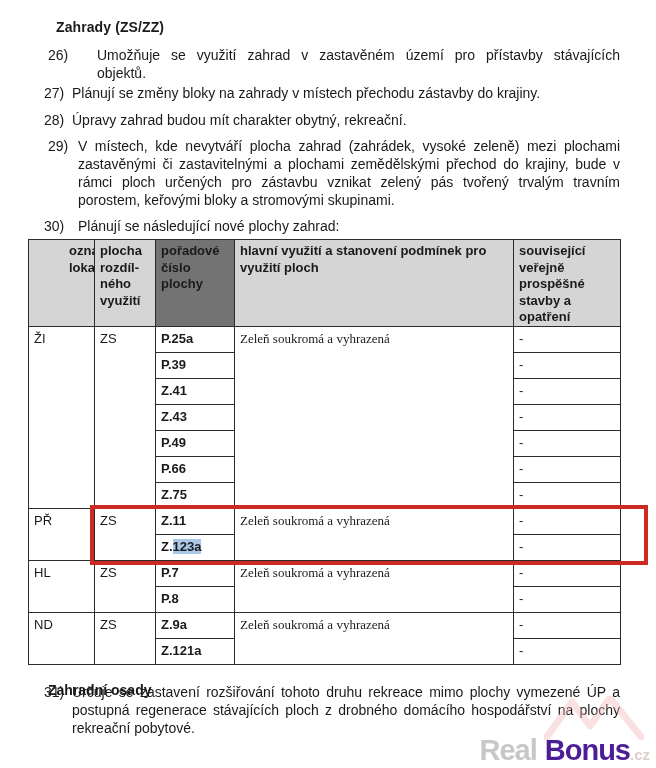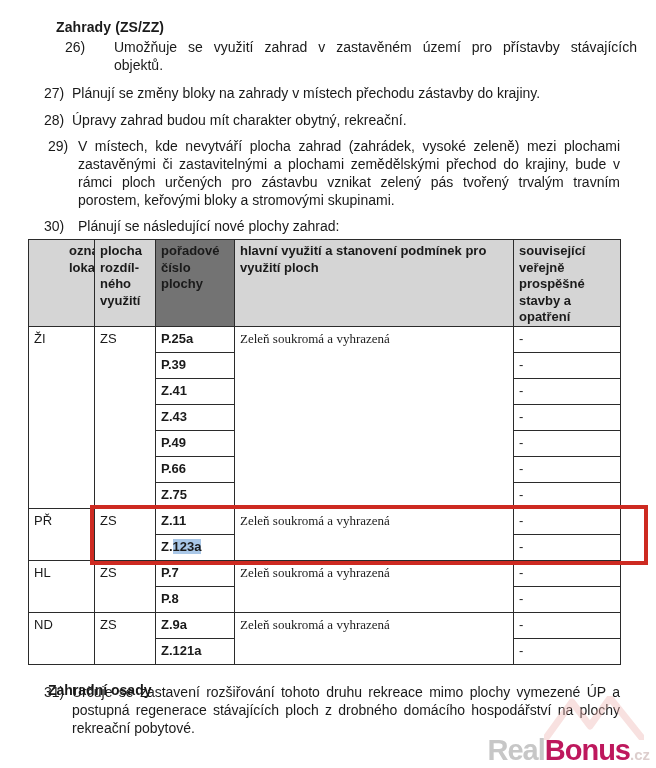--- a/index.html
+++ b/index.html
@@ -15,21 +15,21 @@
 
   .title {
     position:absolute; top:7px; left:56px;
     font-size:14px; font-weight:bold; letter-spacing:0.1px;margin-top:12px;
   }
   .para { position:absolute; font-size:14px; line-height:18px; }
   .para .num { position:absolute; left:0; top:0; }
   .para .body { display:block; }
   .justify { text-align:justify; }
 
-  .p26 { top:38px;  left:48px; width:572px;margin-left:17px; }
+  .p26 { top:46px;  left:48px; width:572px; }
   .p26 .body { margin-left:49px; word-spacing:3px; }
   .p27 { top:84px;  left:44px; width:580px; }
   .p27 .body { margin-left:28px; }
   .p28 { top:111px; left:44px; width:580px; }
   .p28 .body { margin-left:28px; }
   .p29 { top:137px; left:48px; width:572px; }
   .p29 .body { margin-left:30px; }
   .p30 { top:217px; left:44px; width:572px; }
   .p30 .body { margin-left:34px; }
 
@@ -84,21 +84,21 @@
   .wm-logo {
     position:absolute; right:12px; bottom:28px;
     opacity:0.40;
   }
   .watermark {
     position:absolute; right:6px; bottom:1px;
     font-size:29px; font-weight:bold; letter-spacing:-1px;
     white-space:nowrap;
   }
   .wm-real  { color:#c7c7c7; }
-  .wm-bonus { color:#be185d; }
+  .wm-bonus { color:#4c1d95;margin-left:8px; }
   .wm-cz    { font-size:15px; color:#ddcecd; letter-spacing:0; }
 </style>
 </head>
 <body>
 
 <div class="doc">
 
   <div class="title">Zahrady (ZS/ZZ)</div>
 
   <div class="para p26">

